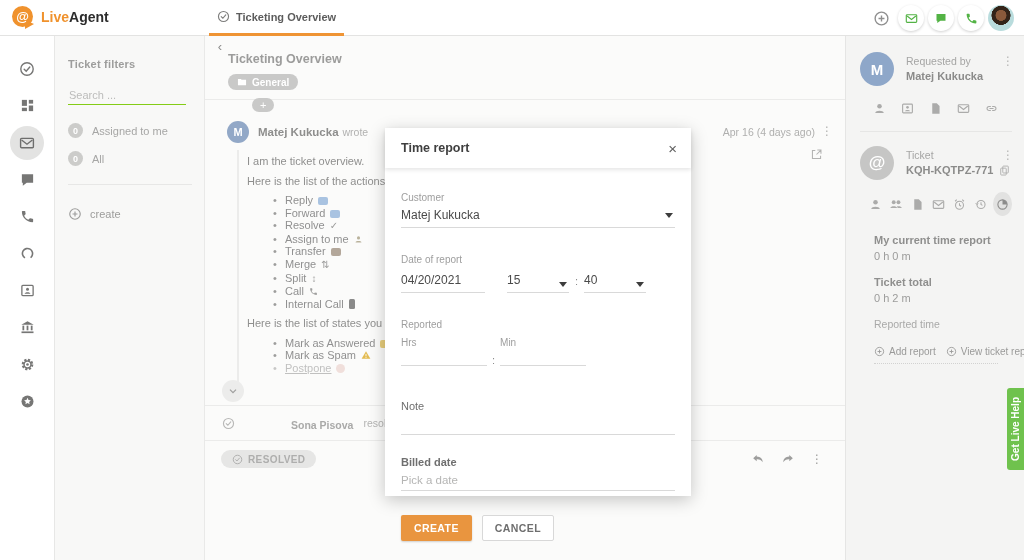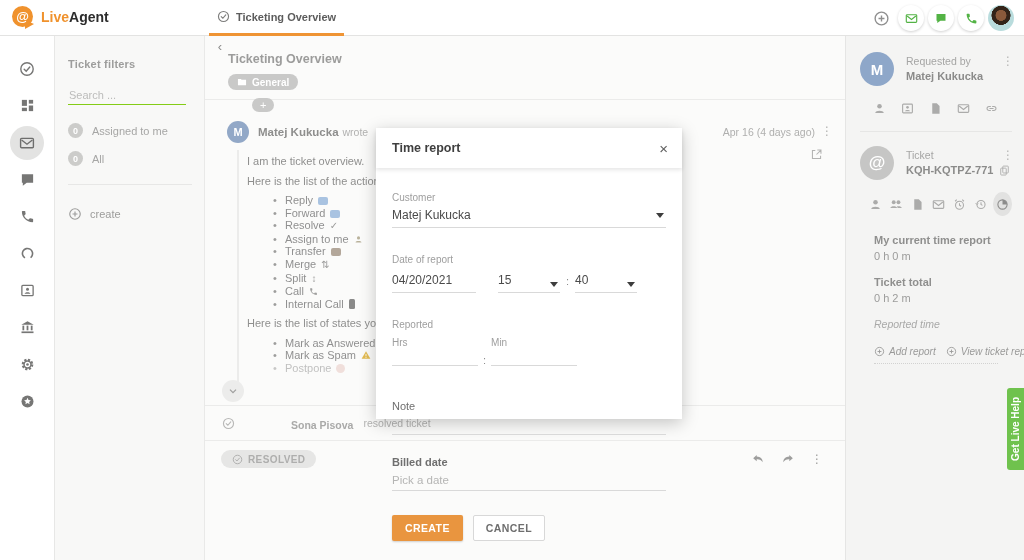--- a/index.html
+++ b/index.html
@@ -79,21 +79,21 @@
   .msg-body li { position:relative; padding-left:13px; font-size:11px; color:#909090; line-height:12.6px; }
   .msg-body li::before { content:"•"; position:absolute; left:1px; color:#9d9d9c; }
   .mic { display:inline-block; vertical-align:-1px; margin-left:5px; }
   .mic-box { width:10px; height:8px; border-radius:2px; }
   .mic-blue { background:#a9c3e1; }
   .mic-tan  { background:#b3a79a; }
   .mic-yellow { background:#e7cd7c; }
   .mic-dark { width:6px; height:10px; border-radius:1.5px; background:#8a8a89; }
   .mic-pink { background:#e8c9c3; border-radius:50%; width:9px; height:9px; }
   .mchar { color:#9b9b9a; font-size:10px; margin-left:5px; }
-  .li-faded { opacity:.55; }
+  .li-faded { opacity:.55;text-decoration:underline; }
   .expand-circle { position:absolute; left:17px; top:280px; width:22px; height:22px; border-radius:50%;
                    background:#ececeb; display:flex; align-items:center; justify-content:center; color:#9e9e9d; }
   .hr { border-top:1px solid #ebebea; }
   .resolved-row { height:34px; display:flex; align-items:center; gap:10px; padding-left:17px; color:#adadac; }
   .resolved-row .rname { font-size:10.5px; font-weight:bold; color:#a9a9a8; }
   .resolved-row .ract { font-size:10.5px; color:#b4b4b3; }
   .m-foot { position:relative; height:44px; }
   .status-pill { position:absolute; left:16px; top:9px; height:18px; border-radius:11px; background:#e6e6e5;
                  color:#aeaead; font-size:10px; font-weight:bold; letter-spacing:.4px;
                  display:flex; align-items:center; gap:5px; padding:0 11px; }
@@ -109,32 +109,32 @@
   .rav-gray { background:#c6c6c5; font-size:17px; }
   .rlabel { margin-left:46px; font-size:10.5px; color:#a5a5a4; padding-top:3px; }
   .rname  { margin-left:46px; font-size:11px; font-weight:bold; color:#8b8b8a; margin-top:3px; display:flex; align-items:center; gap:6px; }
   .rkebab { position:absolute; right:10px; top:18px; color:#b6b6b5; font-size:12px; }
   .ricon-row { display:flex; gap:7px; align-items:center; margin:16px 0 0 9px; color:#ababaa; }
   .ricon-cell { width:21px; height:21px; display:flex; align-items:center; justify-content:center; }
   .ricon-active { width:24px; height:24px; border-radius:50%; background:#e2e2e1; }
   .rdivider { border-top:1px solid #e6e6e5; margin-top:12px; }
   .rline-b { font-size:11px; font-weight:bold; color:#8f8f8e; margin:14px 0 0 14px; }
   .rline   { font-size:11px; color:#9c9c9b; margin:4px 0 0 14px; }
-  .rital   { font-size:10.5px; font-style:italic; color:#a9a9a8; margin:14px 0 0 14px; }
+  .rital   { font-size:10.5px; color:#a9a9a8; margin:14px 0 0 14px; }
   .rlinks  { display:flex; gap:10px; align-items:center; margin:16px 14px 0 14px; padding-bottom:6px;
-             border-bottom:1px dotted #d2d2d1; color:#9a9a99;font-style:italic; }
+             border-bottom:1px dotted #d2d2d1; color:#9a9a99; }
   .rlink   { display:flex; gap:4px; align-items:center; font-size:10px; color:#9a9a99; white-space:nowrap; }
 
   
   .help-tab { position:absolute; right:0; top:388px; width:17px; height:82px; background:#6fc24d;
               border-radius:3px 0 0 3px; z-index:60; display:flex; align-items:center; justify-content:center; }
   .help-tab span { writing-mode:vertical-rl; transform:rotate(180deg); color:#fff; font-size:10px; font-weight:bold; }
 
   
-  .modal { position:absolute; left:376px; top:128px; width:306px; height:291px; background:#fff; z-index:100;
+  .modal { position:absolute; left:385px; top:128px; width:306px; height:368px; background:#fff; z-index:100;
            box-shadow:0 4px 16px rgba(0,0,0,.22); }
   .mhead { height:40px; display:flex; align-items:center; justify-content:space-between; padding:0 14px 0 16px;
            box-shadow:0 2px 4px rgba(0,0,0,.10); position:relative; z-index:2; }
   .mhead .mtitle { font-size:12.5px; font-weight:bold; color:#3f3f3f; }
   .mhead .mclose { font-size:15px; color:#5f5f5f; line-height:1; }
   .mbody { padding:19px 16px 0 16px; }
   .flabel2 { font-size:10px; color:#9e9e9e; }
   .select-line { display:flex; align-items:center; justify-content:space-between;
                  border-bottom:1px solid #d9d9d9; padding:3px 2px 5px 0; }
   .fvalue { font-size:12px; color:#4a4a4a; }

